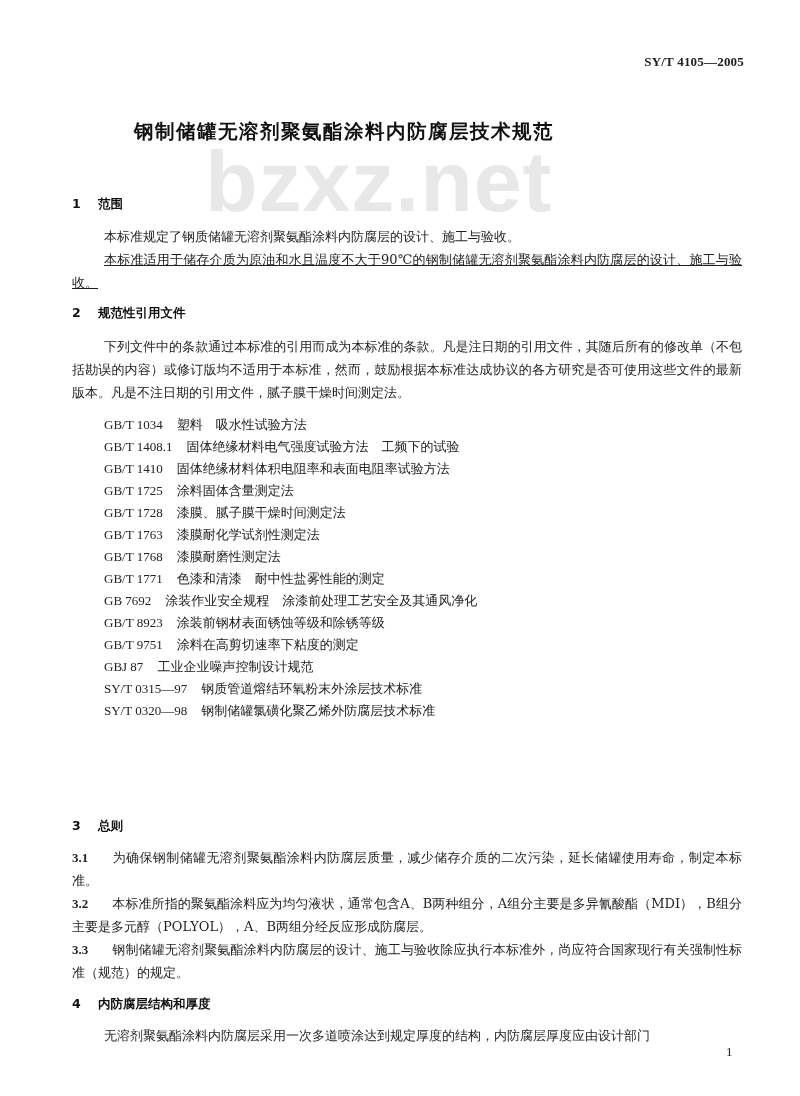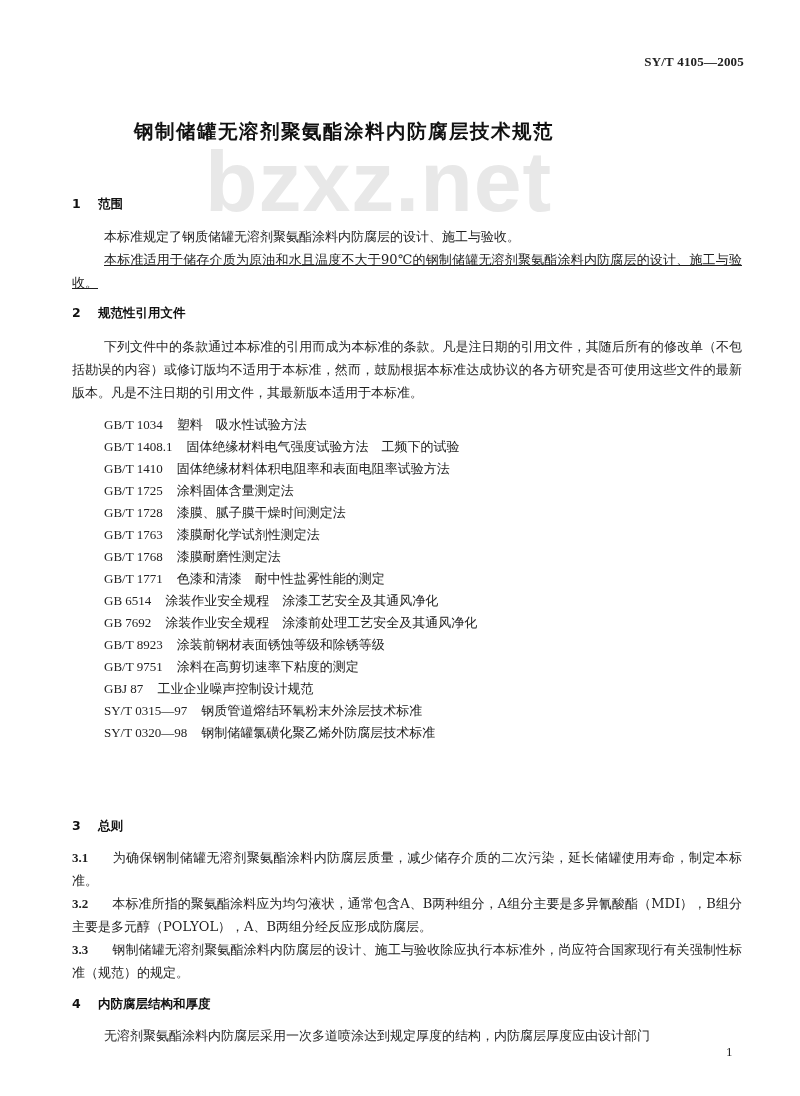--- a/index.html
+++ b/index.html
@@ -60,32 +60,31 @@
 
   <div class="sec-head" style="top:196px;">
     <span class="num">1</span><span>范围</span>
   </div>
   <div class="para indent" style="top:225px;">本标准规定了钢质储罐无溶剂聚氨酯涂料内防腐层的设计、施工与验收。</div>
   <div class="para indent" style="top:248px;text-decoration:underline;">本标准适用于储存介质为原油和水且温度不大于90℃的钢制储罐无溶剂聚氨酯涂料内防腐层的设计、施工与验收。</div>
 
   <div class="sec-head" style="top:305px;">
     <span class="num">2</span><span>规范性引用文件</span>
   </div>
-  <div class="para indent" style="top:335px;">下列文件中的条款通过本标准的引用而成为本标准的条款。凡是注日期的引用文件，其随后所有的修改单（不包括勘误的内容）或修订版均不适用于本标准，然而，鼓励根据本标准达成协议的各方研究是否可使用这些文件的最新版本。凡是不注日期的引用文件，其最新版本适用于本标准。</div>
+  <div class="para indent" style="top:335px;">下列文件中的条款通过本标准的引用而成为本标准的条款。凡是注日期的引用文件，其随后所有的修改单（不包括勘误的内容）或修订版均不适用于本标准，然而，鼓励根据本标准达成协议的各方研究是否可使用这些文件的最新版本。凡是不注日期的引用文件，腻子膜干燥时间测定法。</div>
 
   <div class="refs">
     <div class="ref"><span class="code">GB/T 1034</span><span>塑料　吸水性试验方法</span></div>
     <div class="ref"><span class="code">GB/T 1408.1</span><span>固体绝缘材料电气强度试验方法　工频下的试验</span></div>
     <div class="ref"><span class="code">GB/T 1410</span><span>固体绝缘材料体积电阻率和表面电阻率试验方法</span></div>
     <div class="ref"><span class="code">GB/T 1725</span><span>涂料固体含量测定法</span></div>
     <div class="ref"><span class="code">GB/T 1728</span><span>漆膜、腻子膜干燥时间测定法</span></div>
     <div class="ref"><span class="code">GB/T 1763</span><span>漆膜耐化学试剂性测定法</span></div>
     <div class="ref"><span class="code">GB/T 1768</span><span>漆膜耐磨性测定法</span></div>
     <div class="ref"><span class="code">GB/T 1771</span><span>色漆和清漆　耐中性盐雾性能的测定</span></div>
-    <div class="ref"><span class="code">GB 6514</span><span>涂装作业安全规程　涂漆工艺安全及其通风净化</span></div>
     <div class="ref"><span class="code">GB 7692</span><span>涂装作业安全规程　涂漆前处理工艺安全及其通风净化</span></div>
     <div class="ref"><span class="code">GB/T 8923</span><span>涂装前钢材表面锈蚀等级和除锈等级</span></div>
     <div class="ref"><span class="code">GB/T 9751</span><span>涂料在高剪切速率下粘度的测定</span></div>
     <div class="ref"><span class="code">GBJ 87</span><span>工业企业噪声控制设计规范</span></div>
     <div class="ref"><span class="code">SY/T 0315—97</span><span>钢质管道熔结环氧粉末外涂层技术标准</span></div>
     <div class="ref"><span class="code">SY/T 0320—98</span><span>钢制储罐氯磺化聚乙烯外防腐层技术标准</span></div>
   </div>
 
   <div class="sec-head" style="top:818px;">
     <span class="num">3</span><span>总则</span>

